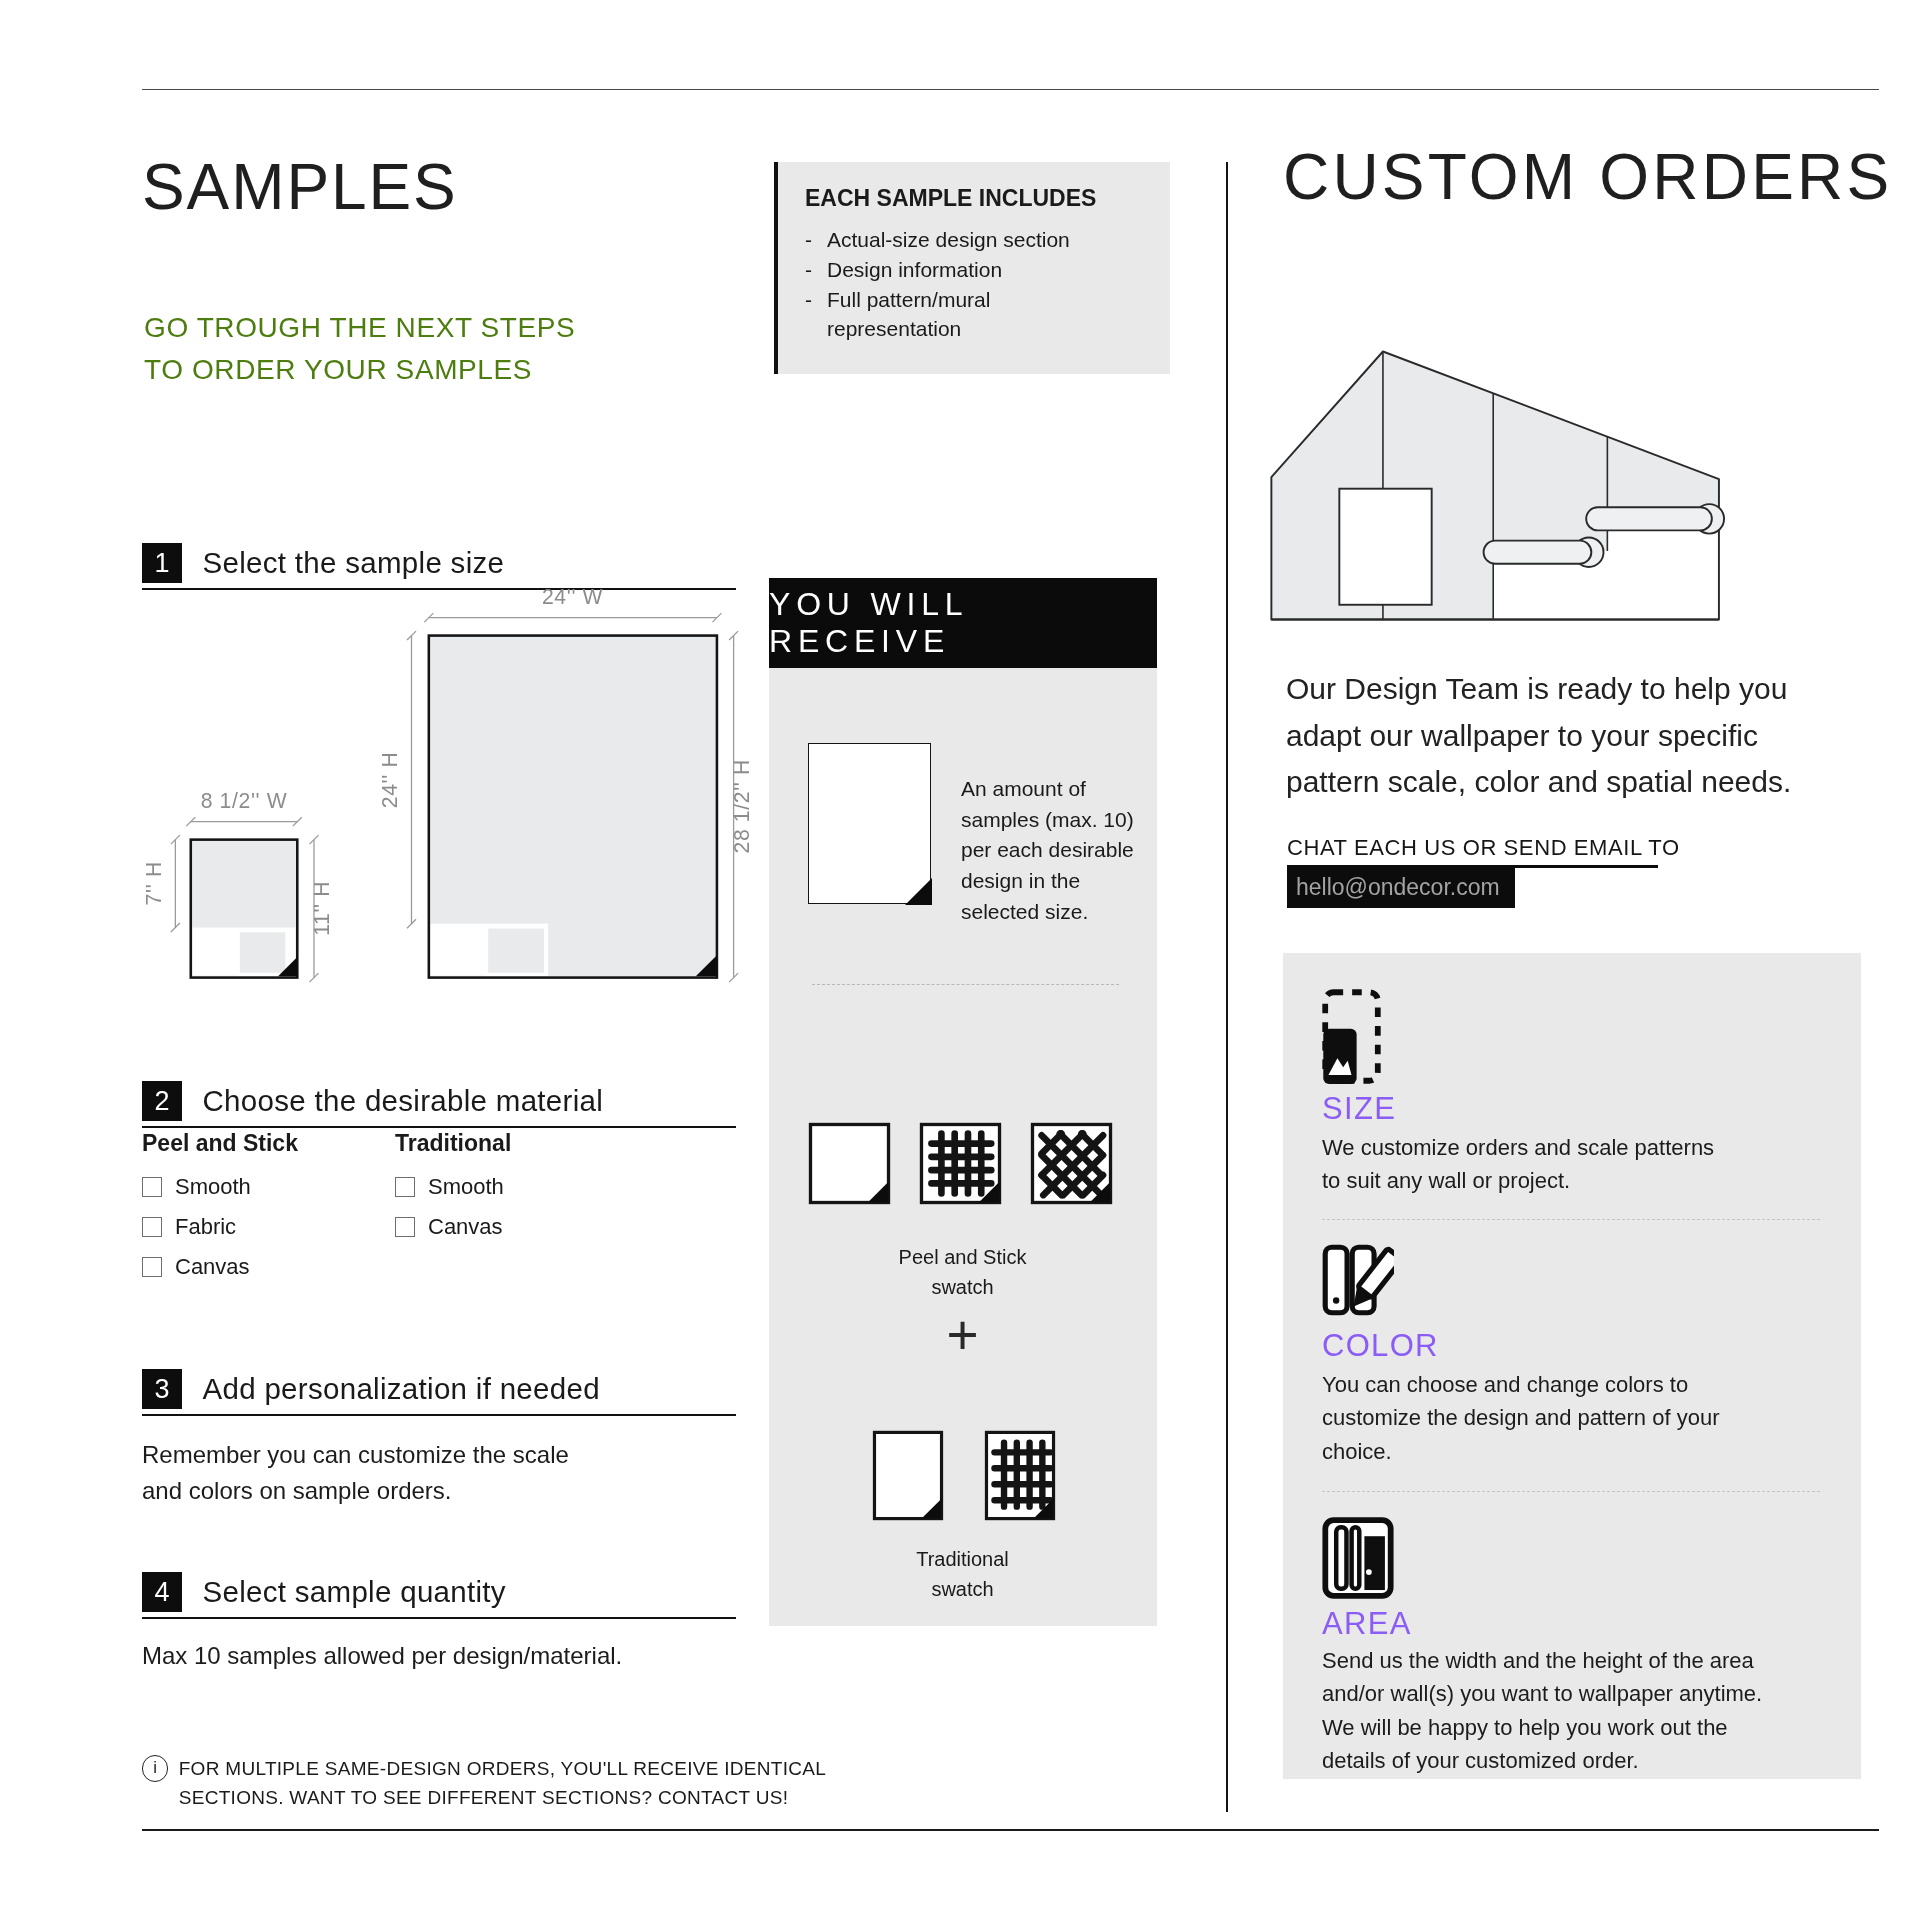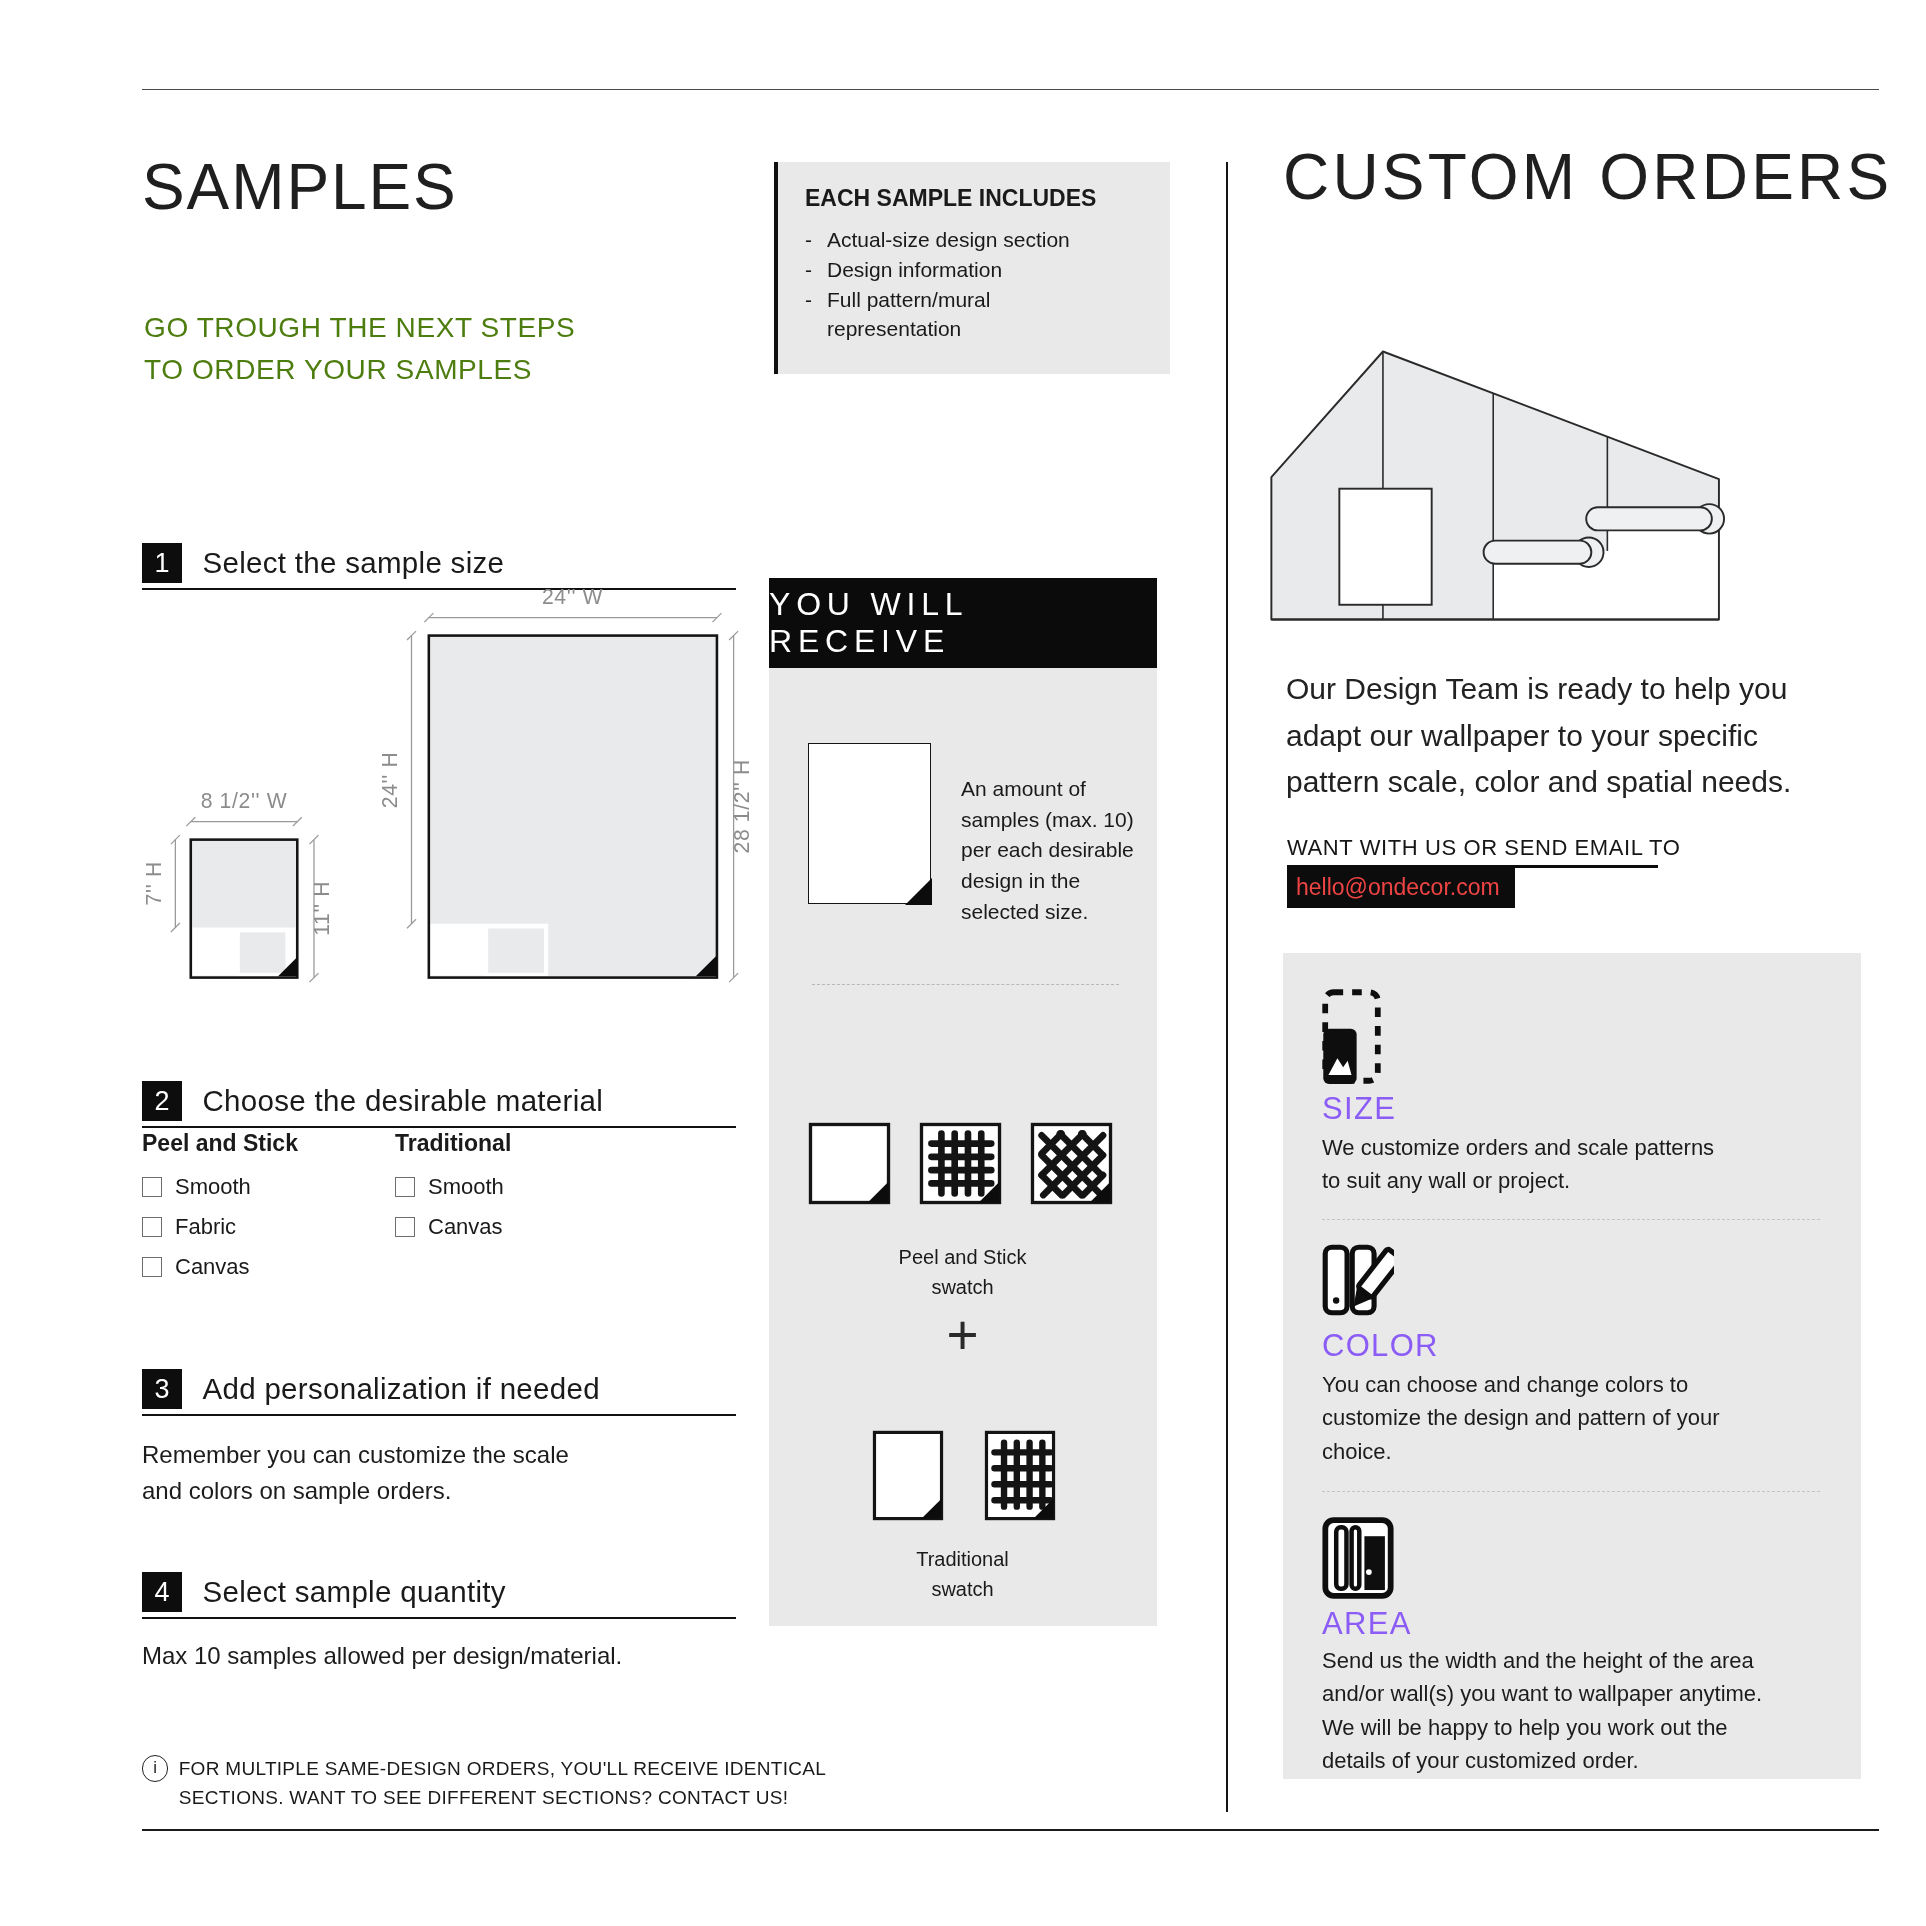--- a/index.html
+++ b/index.html
@@ -39,21 +39,21 @@
   .amount{font-size:21px;line-height:1.46;}
   .dashed{position:absolute;border-top:1.3px dashed #b8b8b8;}
   .centered-txt{text-align:center;font-size:21px;line-height:1.5;}
   .swatch-label{text-align:center;font-size:20px;line-height:1.5;}
   .plus{text-align:center;font-size:55px;font-weight:300;color:#2a2a2a;}
   
   .vdivider{position:absolute;left:1178px;top:162px;width:1.9px;height:1650px;background:#141414;}
   .intro{font-size:30px;line-height:1.55;color:#222;}
   .chat{font-size:22px;letter-spacing:0.6px;color:#161616;}
   .chat-underline{position:absolute;background:#0c0c0c;height:2.6px;}
-  .email{position:absolute;background:#0c0c0c;color:#ef4444;font-size:23px;padding:5.8px 15.4px 7px 9px;}
+  .email{position:absolute;background:#0c0c0c;color:#a3a3a3;font-size:23px;padding:5.8px 15.4px 7px 9px;}
   .custom-panel{left:1235px;top:953px;width:578px;height:826px;background:#e9e9e9;}
   .feat-name{font-size:31px;letter-spacing:1.3px;color:#8b5cf6;}
   .feat-desc{font-size:22px;line-height:1.52;color:#1c1c1c;}
   
   .footnote{left:94px;top:1754px;display:flex;align-items:flex-start;}
   .info-circ{width:24.4px;height:24.4px;border:1.9px solid #222;border-radius:50%;display:flex;
     align-items:center;justify-content:center;font-size:16.7px;margin-right:10.3px;margin-top:1.3px;flex-shrink:0;}
   .footnote-text{font-size:19px;line-height:1.55;letter-spacing:0.3px;}
   svg{display:block;}
   .dimtxt{fill:#8c8c8c;font-size:33px;letter-spacing:1px;font-family:"Liberation Sans","DejaVu Sans",sans-serif;}
@@ -287,21 +287,21 @@
       <circle cx="500" cy="320" r="23" fill="#eef0f1" stroke="#2a2a2a" stroke-width="3"></circle>
       <rect x="336" y="302" width="168" height="36" rx="18" fill="#eef0f1" stroke="#2a2a2a" stroke-width="3"></rect>
     </g>
     <path d="M5,425 L703,425" stroke="#2a2a2a" stroke-width="3"></path>
   </svg>
 
   <div class="intro abs pre" style="left:1238px;top:666px;width:610px;">Our Design Team is ready to help you
 adapt our wallpaper to your specific
 pattern scale, color and spatial needs.</div>
 
-  <div class="chat abs" style="left:1239px;top:835px;">WANT WITH US OR SEND EMAIL TO</div>
+  <div class="chat abs" style="left:1239px;top:835px;">CHAT EACH US OR SEND EMAIL TO</div>
   <div class="chat-underline" style="left:1239px;top:865px;width:371px;"></div>
   <div class="email" style="left:1239px;top:868px;">hello@ondecor.com</div>
 
   <div class="custom-panel abs"></div>
 
   <svg class="abs" style="left:1274px;top:989px;" width="59" height="95" viewBox="0 0 92 148">
     <rect x="5" y="5" width="82" height="138" rx="13" fill="none" stroke="#0e0e0e" stroke-width="9" stroke-dasharray="15 14"></rect>
     <rect x="2" y="62" width="52" height="86" rx="9" fill="#0e0e0e"></rect>
     <path d="M10,134 L24,108 L33,122 L40,112 L46,134 Z" fill="#ffffff"></path>
   </svg>

